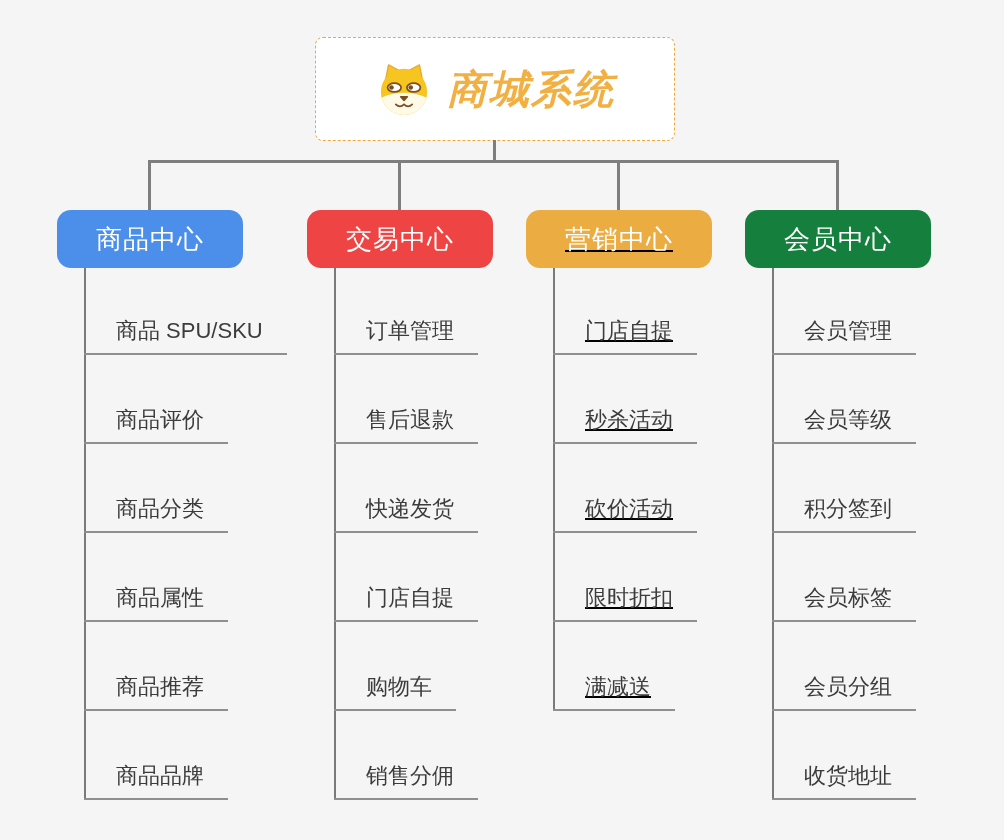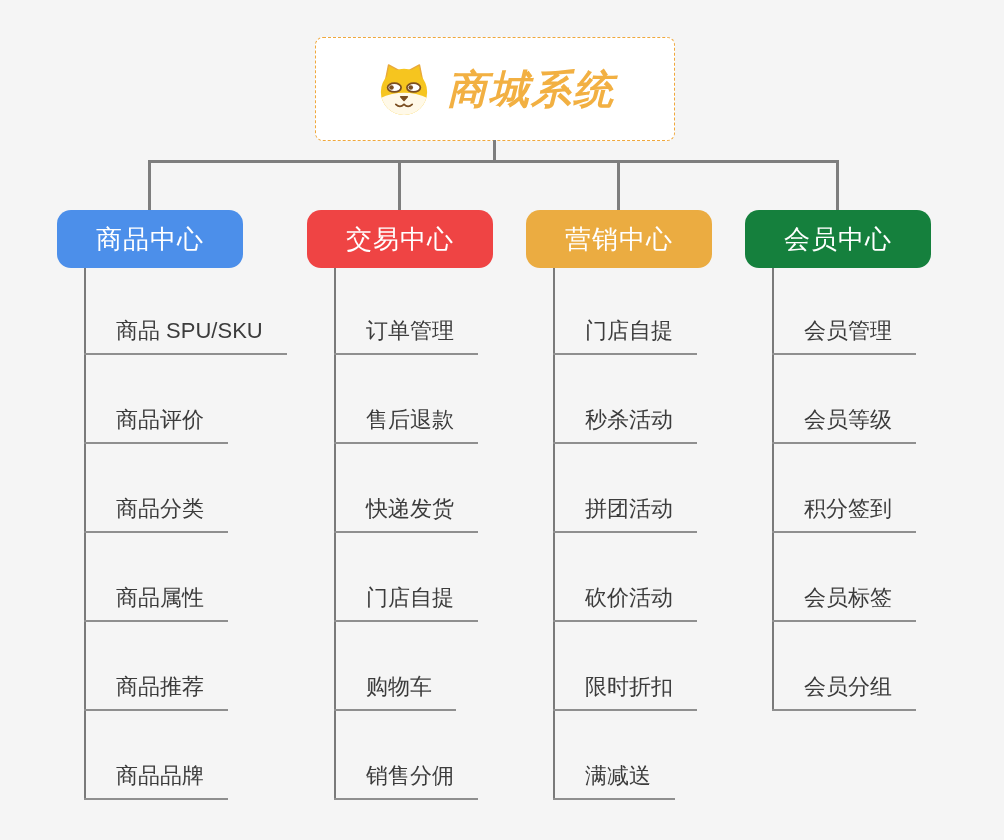--- a/index.html
+++ b/index.html
@@ -38,21 +38,21 @@
   .conn-bus{left:148px;top:160px;width:691px;height:3px;}
   .conn-drop{top:160px;width:3px;height:51px;}
   .conn-drop-0{left:148px;}
   .conn-drop-1{left:398px;}
   .conn-drop-2{left:617px;}
   .conn-drop-3{left:836px;}
   
   .branch{position:absolute;top:210px;}
   .branch-0{left:57px;}
   .branch-1{left:307px;}
-  .branch-2{left:526px;}
+  .branch-2{left:526px;text-decoration:underline;}
   .branch-3{left:745px;}
   .branch-box{
     width:186px;height:58px;
     border-radius:14px;
     display:flex;align-items:center;justify-content:center;
     color:#ffffff;
     font-size:26px;
     letter-spacing:1px;
     cursor:default;
   }
@@ -164,23 +164,20 @@
       <span>营销中心</span>
     </div>
     <div class="leaves">
       <div class="leaf">
           <span class="leaf-label">门店自提</span>
         </div>
       <div class="leaf">
           <span class="leaf-label">秒杀活动</span>
         </div>
       <div class="leaf">
-          <span class="leaf-label">拼团活动</span>
-        </div>
-      <div class="leaf">
           <span class="leaf-label">砍价活动</span>
         </div>
       <div class="leaf">
           <span class="leaf-label">限时折扣</span>
         </div>
       <div class="leaf">
           <span class="leaf-label">满减送</span>
         </div>
     </div>
   </div>
@@ -198,16 +195,19 @@
         </div>
       <div class="leaf">
           <span class="leaf-label">积分签到</span>
         </div>
       <div class="leaf">
           <span class="leaf-label">会员标签</span>
         </div>
       <div class="leaf">
           <span class="leaf-label">会员分组</span>
         </div>
+      <div class="leaf">
+          <span class="leaf-label">收货地址</span>
+        </div>
     </div>
   </div>
 
 </div>
 
 </body></html>

